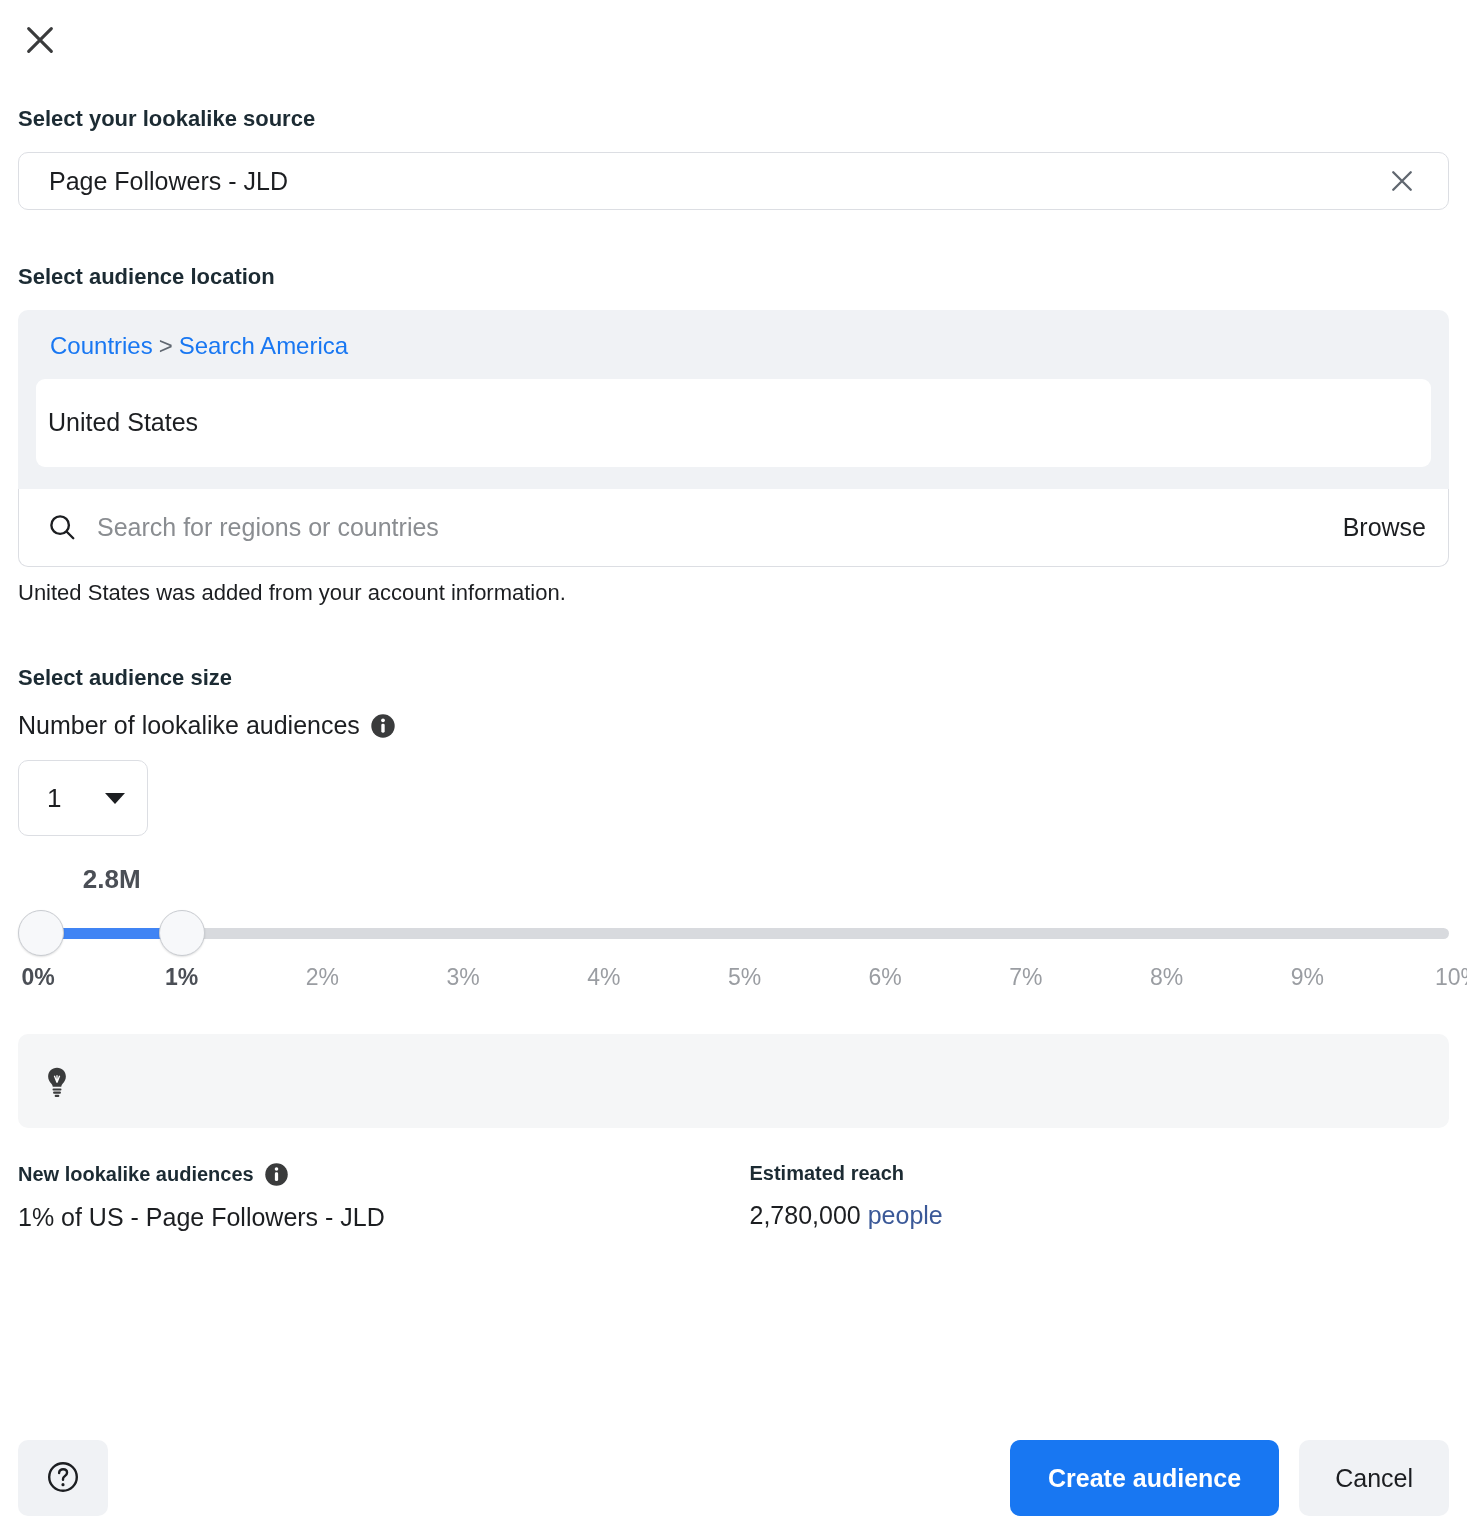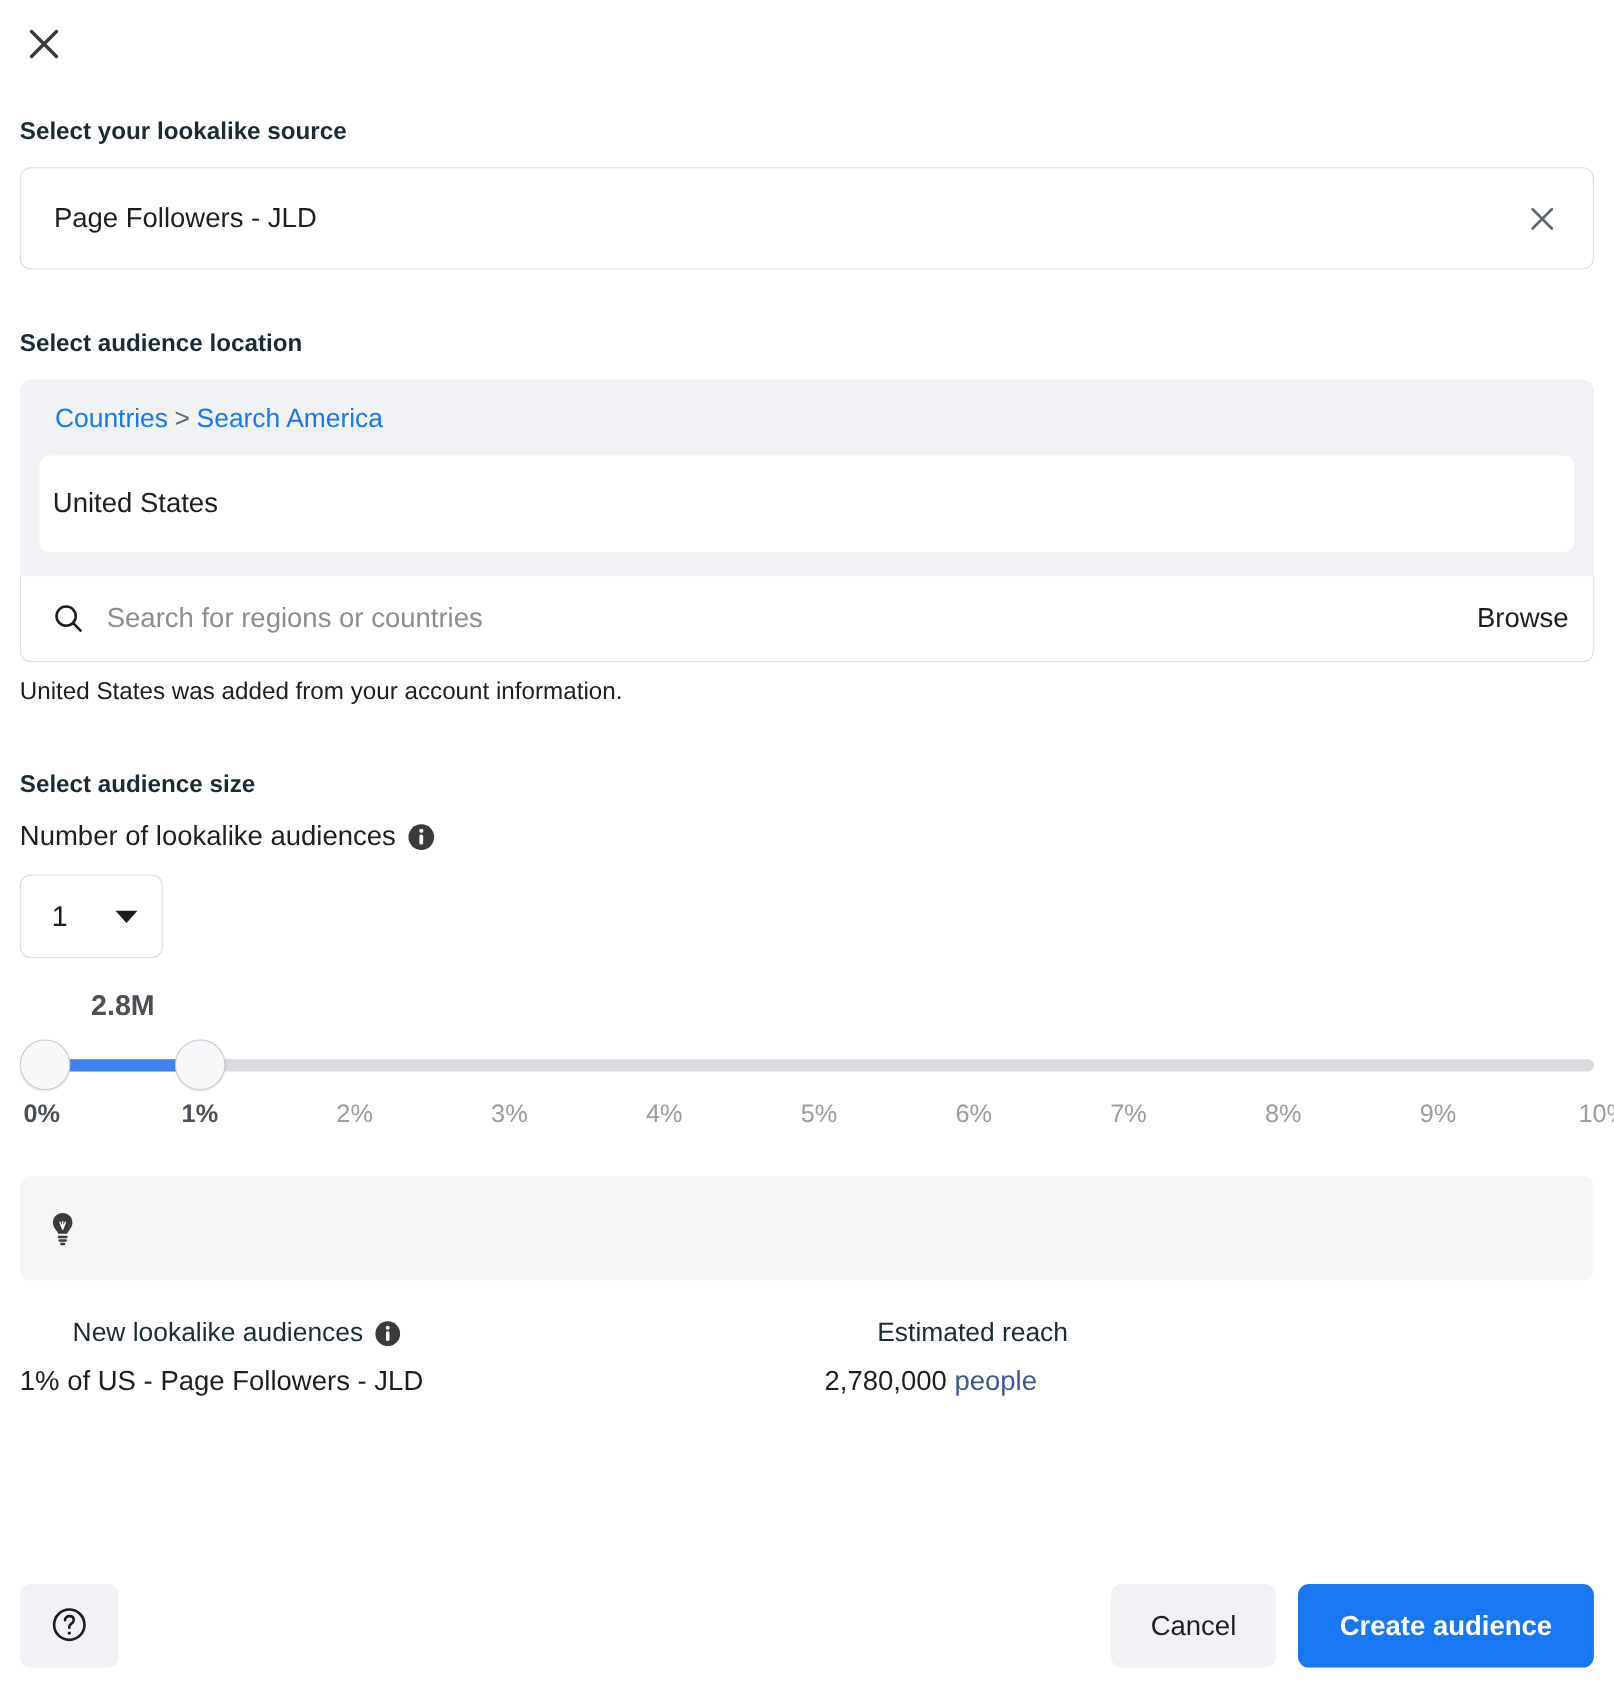--- a/index.html
+++ b/index.html
@@ -54,21 +54,21 @@
     font-size: 22px;
     font-weight: bold;
     color: #1c2b33;
     margin: 0;
   }
 
   
   .source-block { margin-top: 44px; }
   .source-field {
     margin-top: 20px;
-    height: 93px;
+    height: 58px;
     border: 1px solid #dcdee3;
     border-radius: 10px;
     background: #fff;
     display: flex;
     align-items: center;
     justify-content: space-between;
     padding: 0 24px 0 30px;
     cursor: pointer;
   }
   .source-value {
@@ -277,24 +277,23 @@
   
   .summary {
     display: flex;
     margin-top: 34px;
   }
   .summary-col { width: 50%; }
   .summary-col.right { padding-left: 16px; }
   .summary-title {
     display: flex;
     align-items: center;
-    font-size: 24px;
-    font-weight: normal;
+    font-size: 20px;
+    font-weight: bold;
     color: #1c2b33;
-    margin-left: 48px;
   }
   .summary-value {
     font-size: 25px;
     color: #1c1e21;
     margin-top: 16px;
   }
   .summary-value a {
     color: #3b5998;
     text-decoration: none;
     cursor: pointer;
@@ -471,18 +470,18 @@
     <button class="help-btn" aria-label="Help">
       <span>
         <svg width="36" height="36" viewBox="0 0 24 24" aria-hidden="true">
           <circle cx="12" cy="12" r="9.2" stroke="#1c1e21" stroke-width="1.6" fill="none"></circle>
           <path d="M9.4 9.3c0-1.5 1.2-2.5 2.7-2.5 1.5 0 2.6 0.9 2.6 2.3 0 1.2-0.7 1.8-1.6 2.4-0.8 0.5-1.1 1-1.1 1.9v0.4" stroke="#1c1e21" stroke-width="1.6" fill="none" stroke-linecap="round"></path>
           <circle cx="12" cy="17.1" r="1.05" fill="#1c1e21"></circle>
         </svg>
       </span>
     </button>
     <div class="footer-right">
+      <button class="btn btn-primary">Create audience</button>
       <button class="btn btn-cancel">Cancel</button>
-      <button class="btn btn-primary">Create audience</button>
     </div>
   </div>
 
 </div>
 
 </body></html>

